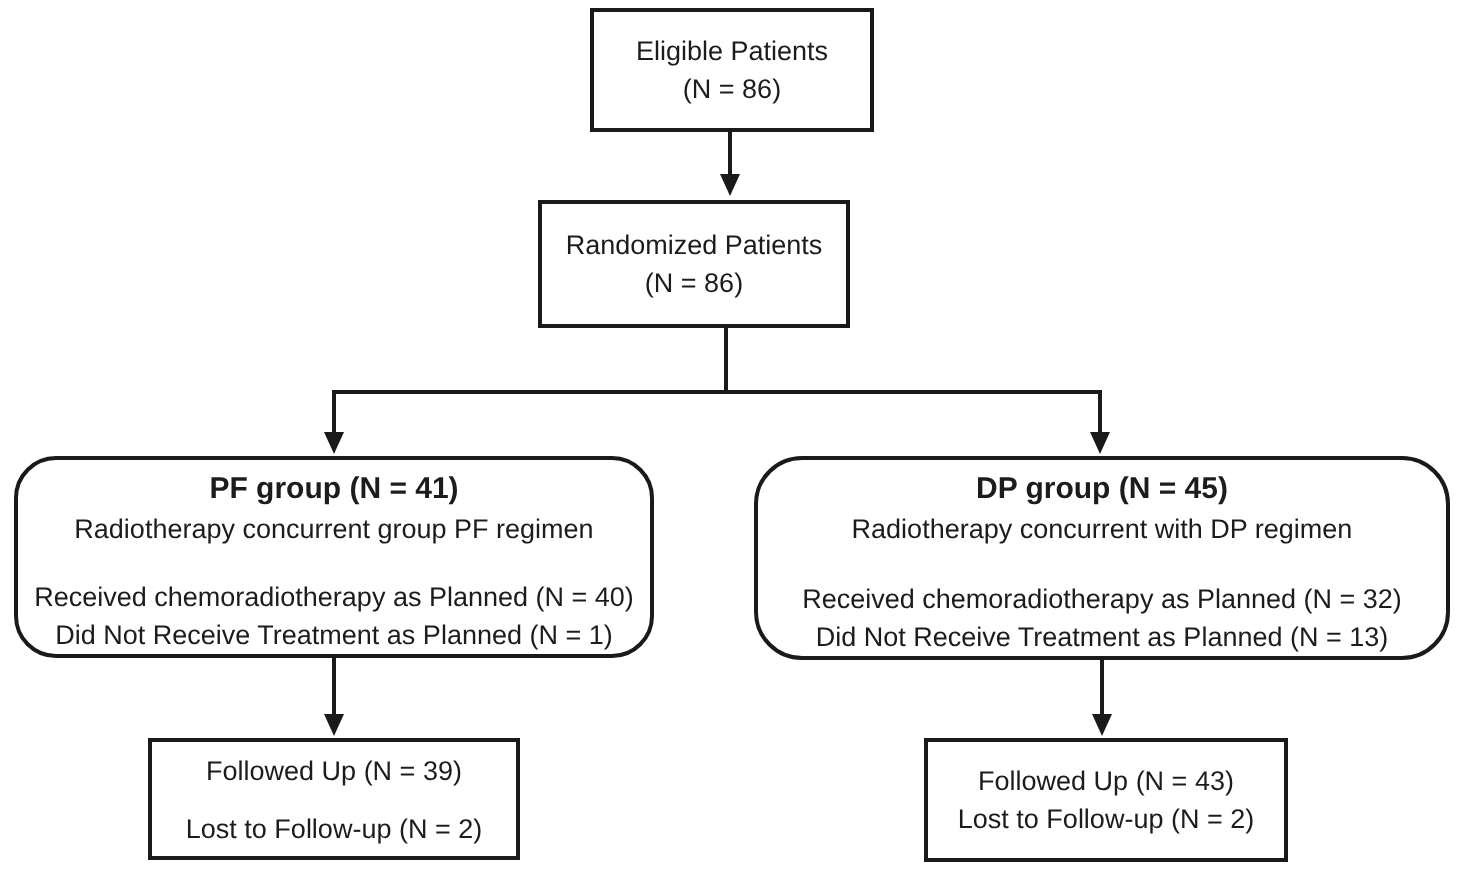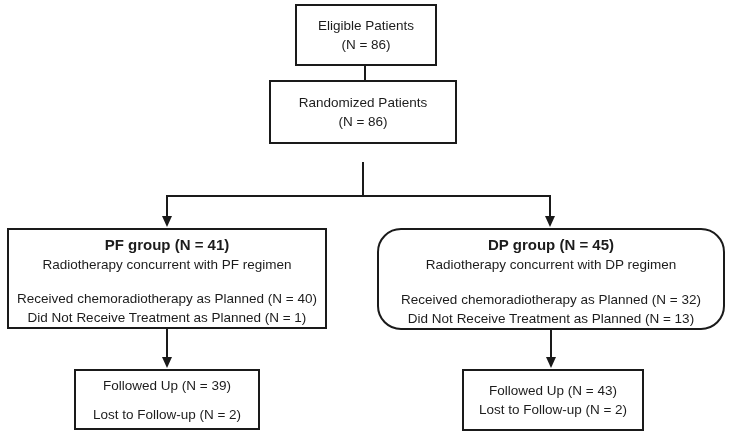--- a/index.html
+++ b/index.html
@@ -52,28 +52,28 @@
 
     <path class="cline" d="M551,330 L551,359"></path>
     <polygon class="chead" points="546,357 556,357 551,368"></polygon>
   </svg>
 
   <div class="box" style="left:295px; top:4px; width:142px; height:62px;">
     <div class="txt">Eligible Patients</div>
     <div class="txt">(N = 86)</div>
   </div>
 
-  <div class="box" style="left:269px; top:80px; width:188px; height:64px;">
+  <div class="box" style="left:269px; top:100px; width:156px; height:64px;">
     <div class="txt">Randomized Patients</div>
     <div class="txt">(N = 86)</div>
   </div>
 
-  <div class="box group" style="left:7px; top:228px; width:320px; height:101px;">
+  <div class="box group" style="left:7px; top:228px; width:320px; height:101px;border-radius:21px;">
     <div class="title txt">PF group (N = 41)</div>
-    <div class="txt">Radiotherapy concurrent with PF regimen</div>
+    <div class="txt">Radiotherapy concurrent group PF regimen</div>
     <div class="spacer"></div>
     <div class="txt">Received chemoradiotherapy as Planned (N = 40)</div>
     <div class="txt">Did Not Receive Treatment as Planned (N = 1)</div>
   </div>
 
   <div class="box group" style="left:377px; top:228px; width:348px; height:102px;border-radius:24px;">
     <div class="title txt">DP group (N = 45)</div>
     <div class="txt">Radiotherapy concurrent with DP regimen</div>
     <div class="spacer"></div>
     <div class="txt">Received chemoradiotherapy as Planned (N = 32)</div>

